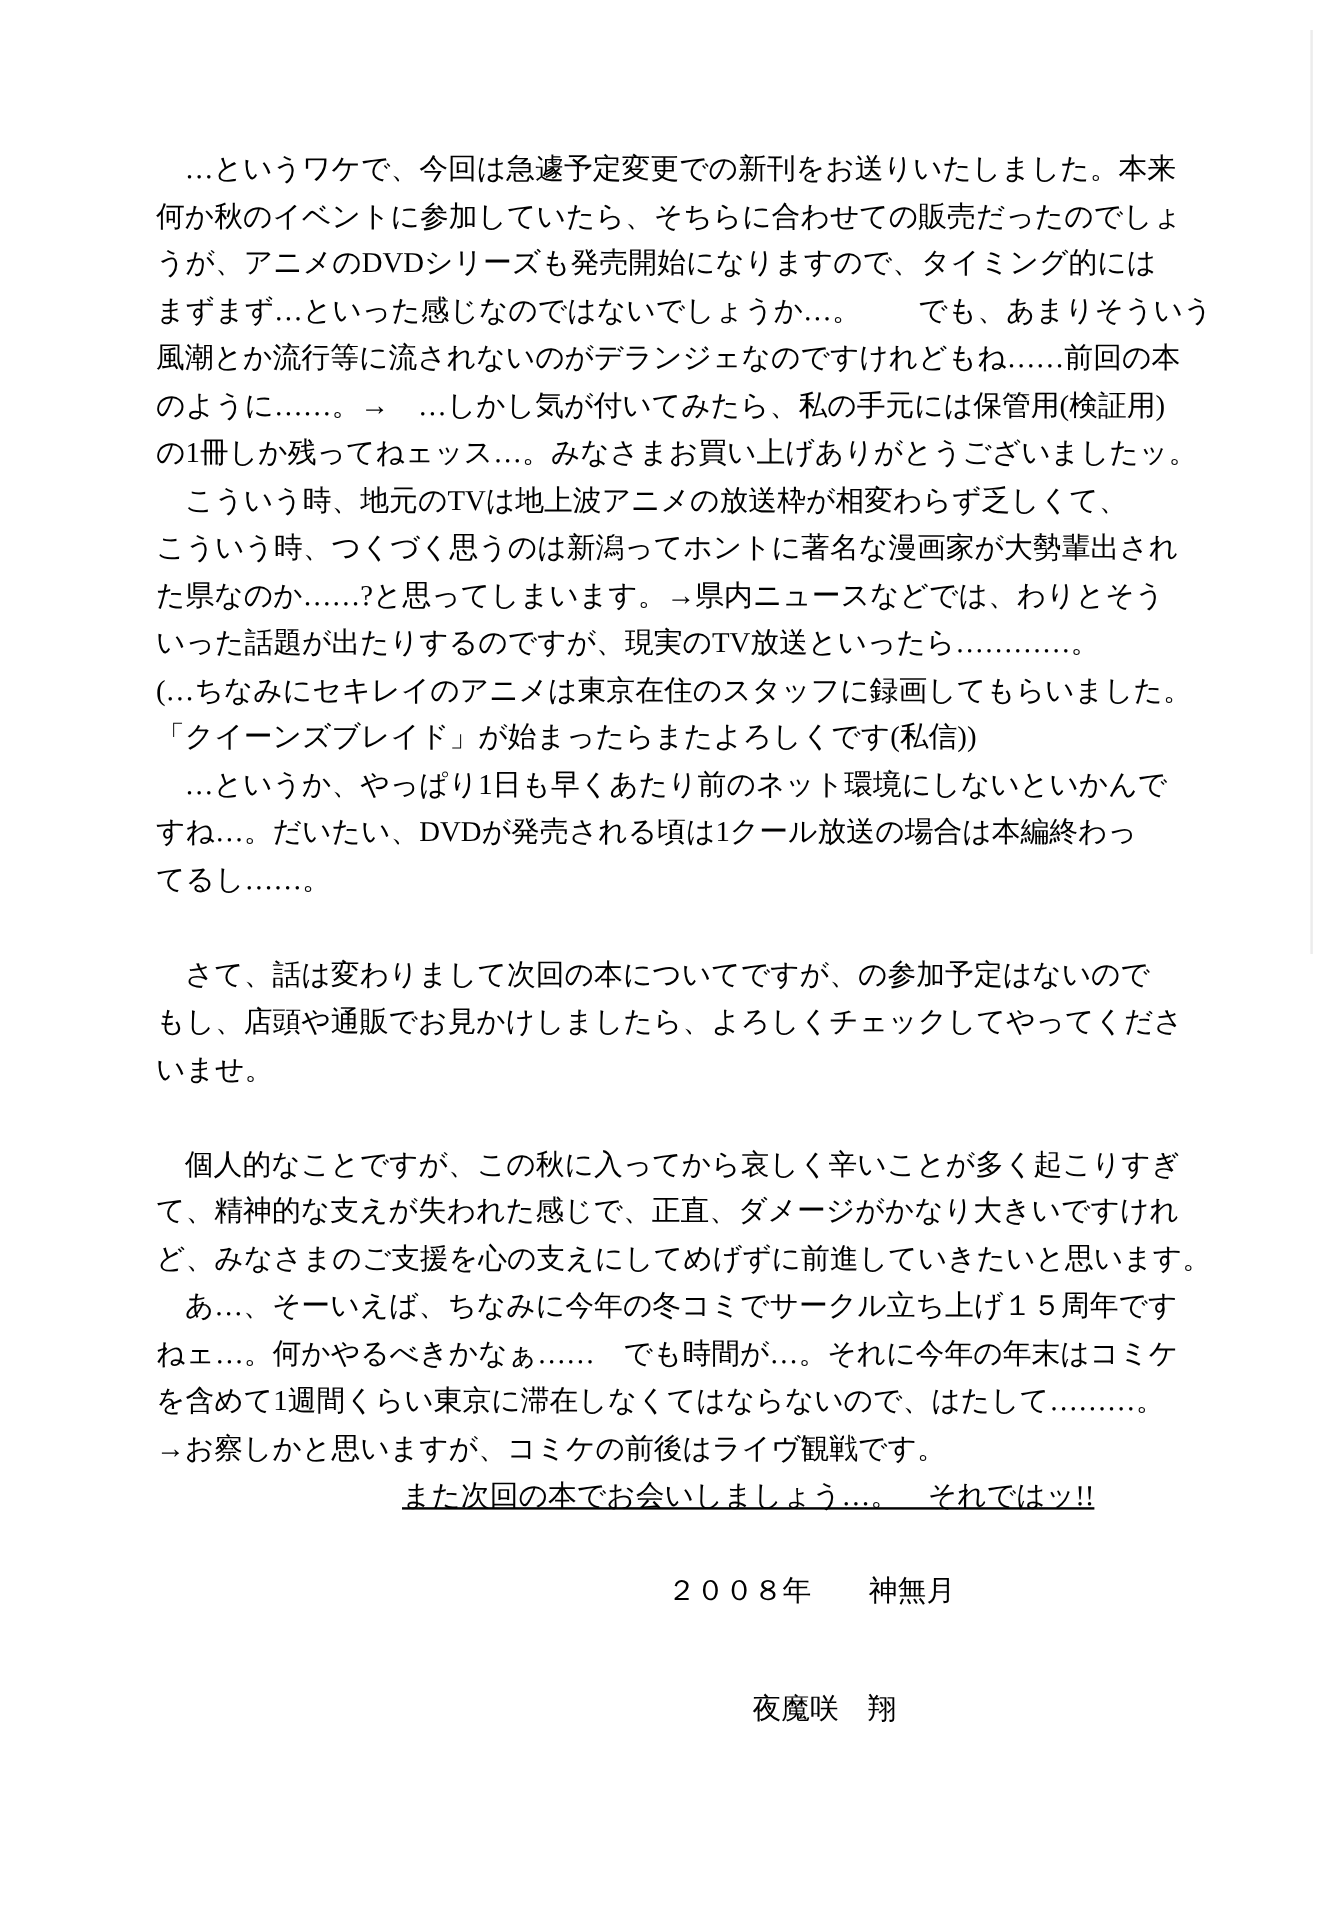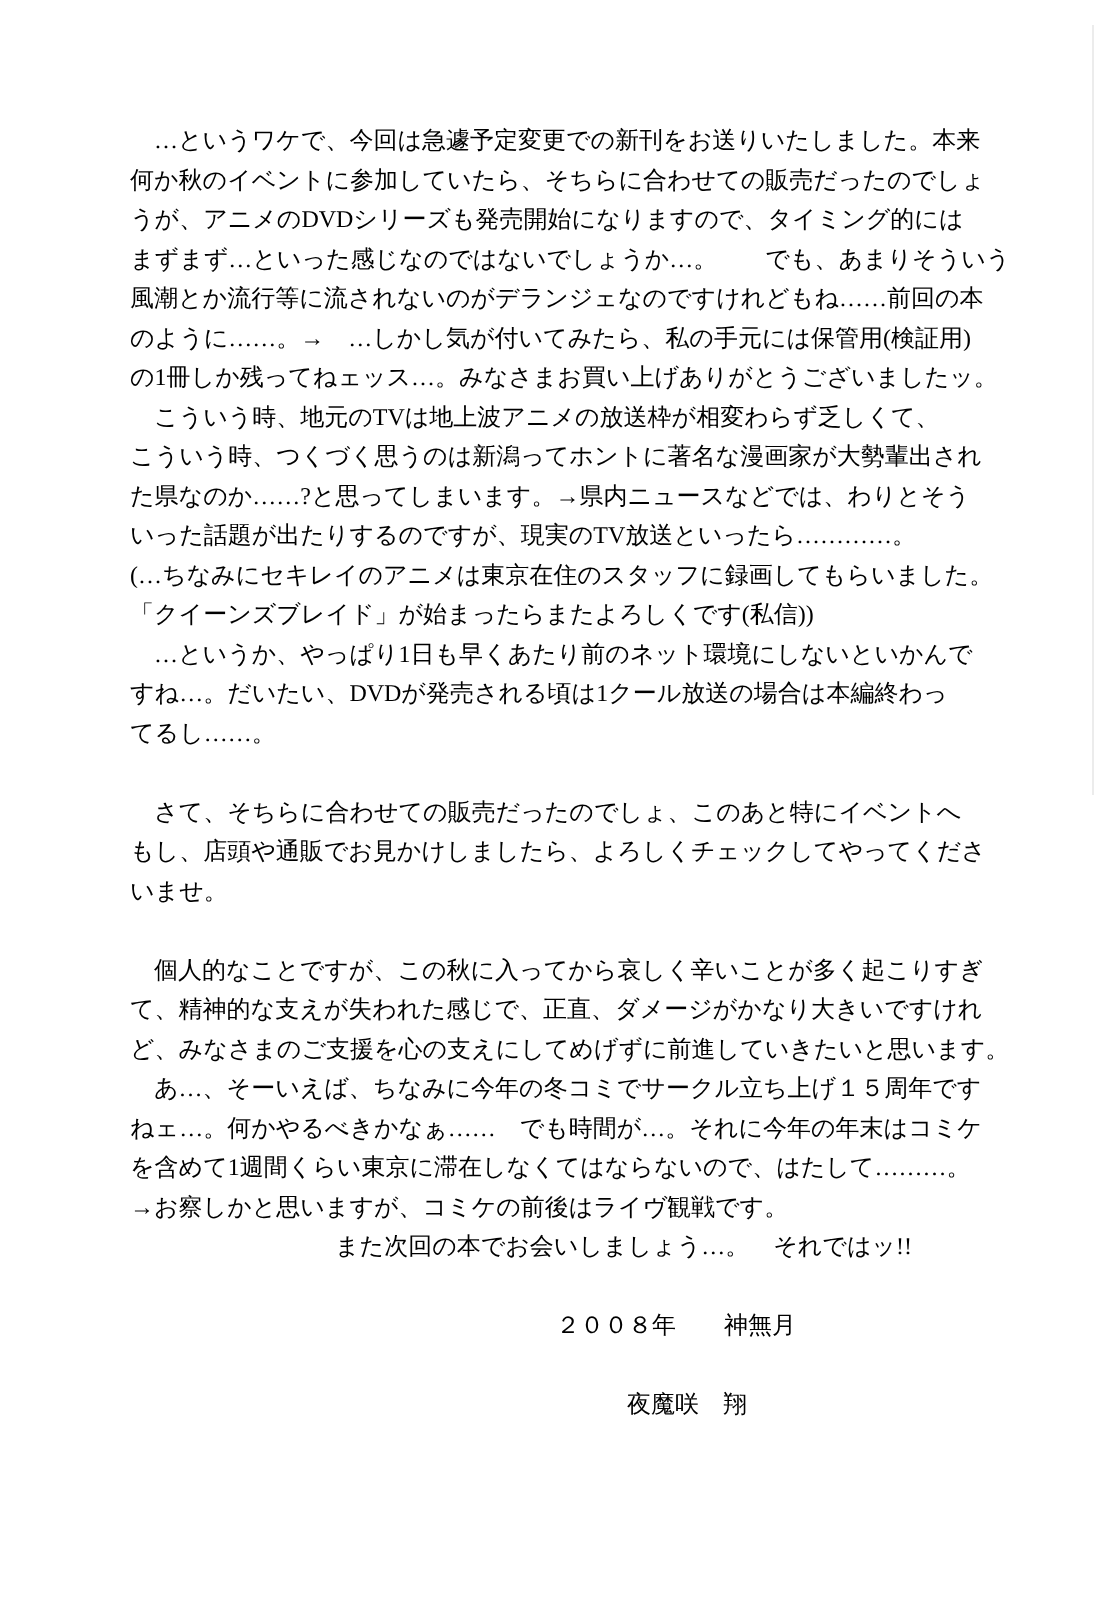--- a/index.html
+++ b/index.html
@@ -22,23 +22,23 @@
     font-family: "Liberation Serif", "DejaVu Serif", serif;
     font-size: 24px;
     line-height: 39.5px;
     color: #000000;
     text-rendering: geometricPrecision;
   }
   .line {
     white-space: pre;
     min-height: 39.5px;
   }
-  .line.closing   { padding-left: 205px; }
+  .line.closing   { padding-left: 205px; text-decoration: underline; }
   .line.date      { padding-left: 426px; }
-  .line.signature { padding-left: 497px; }
+  .line.signature { padding-left: 497px; margin-top: 20px; }
   
   .scan-edge {
     position: absolute;
     top: 25px;
     right: 21px;
     width: 2px;
     height: 770px;
     background: #ececec;
   }
 </style>
@@ -58,21 +58,21 @@
       <div class="line">　こういう時、地元のTVは地上波アニメの放送枠が相変わらず乏しくて、</div>
       <div class="line">こういう時、つくづく思うのは新潟ってホントに著名な漫画家が大勢輩出され</div>
       <div class="line">た県なのか……?と思ってしまいます。→県内ニュースなどでは、わりとそう</div>
       <div class="line">いった話題が出たりするのですが、現実のTV放送といったら…………。</div>
       <div class="line">(…ちなみにセキレイのアニメは東京在住のスタッフに録画してもらいました。</div>
       <div class="line">「クイーンズブレイド」が始まったらまたよろしくです(私信))</div>
       <div class="line">　…というか、やっぱり1日も早くあたり前のネット環境にしないといかんで</div>
       <div class="line">すね…。だいたい、DVDが発売される頃は1クール放送の場合は本編終わっ</div>
       <div class="line">てるし……。</div>
       <div class="line blank"></div>
-      <div class="line">　さて、そちらに合わせての販売だったのでしょ、このあと特にイベントへ</div>
+      <div class="line">　さて、話は変わりまして次回の本についてですが、の参加予定はないので</div>
       <div class="line">もし、店頭や通販でお見かけしましたら、よろしくチェックしてやってくださ</div>
       <div class="line">いませ。</div>
       <div class="line blank"></div>
       <div class="line">　個人的なことですが、この秋に入ってから哀しく辛いことが多く起こりすぎ</div>
       <div class="line">て、精神的な支えが失われた感じで、正直、ダメージがかなり大きいですけれ</div>
       <div class="line">ど、みなさまのご支援を心の支えにしてめげずに前進していきたいと思います。</div>
       <div class="line">　あ…、そーいえば、ちなみに今年の冬コミでサークル立ち上げ１５周年です</div>
       <div class="line">ねェ…。何かやるべきかなぁ……　でも時間が…。それに今年の年末はコミケ</div>
       <div class="line">を含めて1週間くらい東京に滞在しなくてはならないので、はたして………。</div>
       <div class="line">→お察しかと思いますが、コミケの前後はライヴ観戦です。</div>

